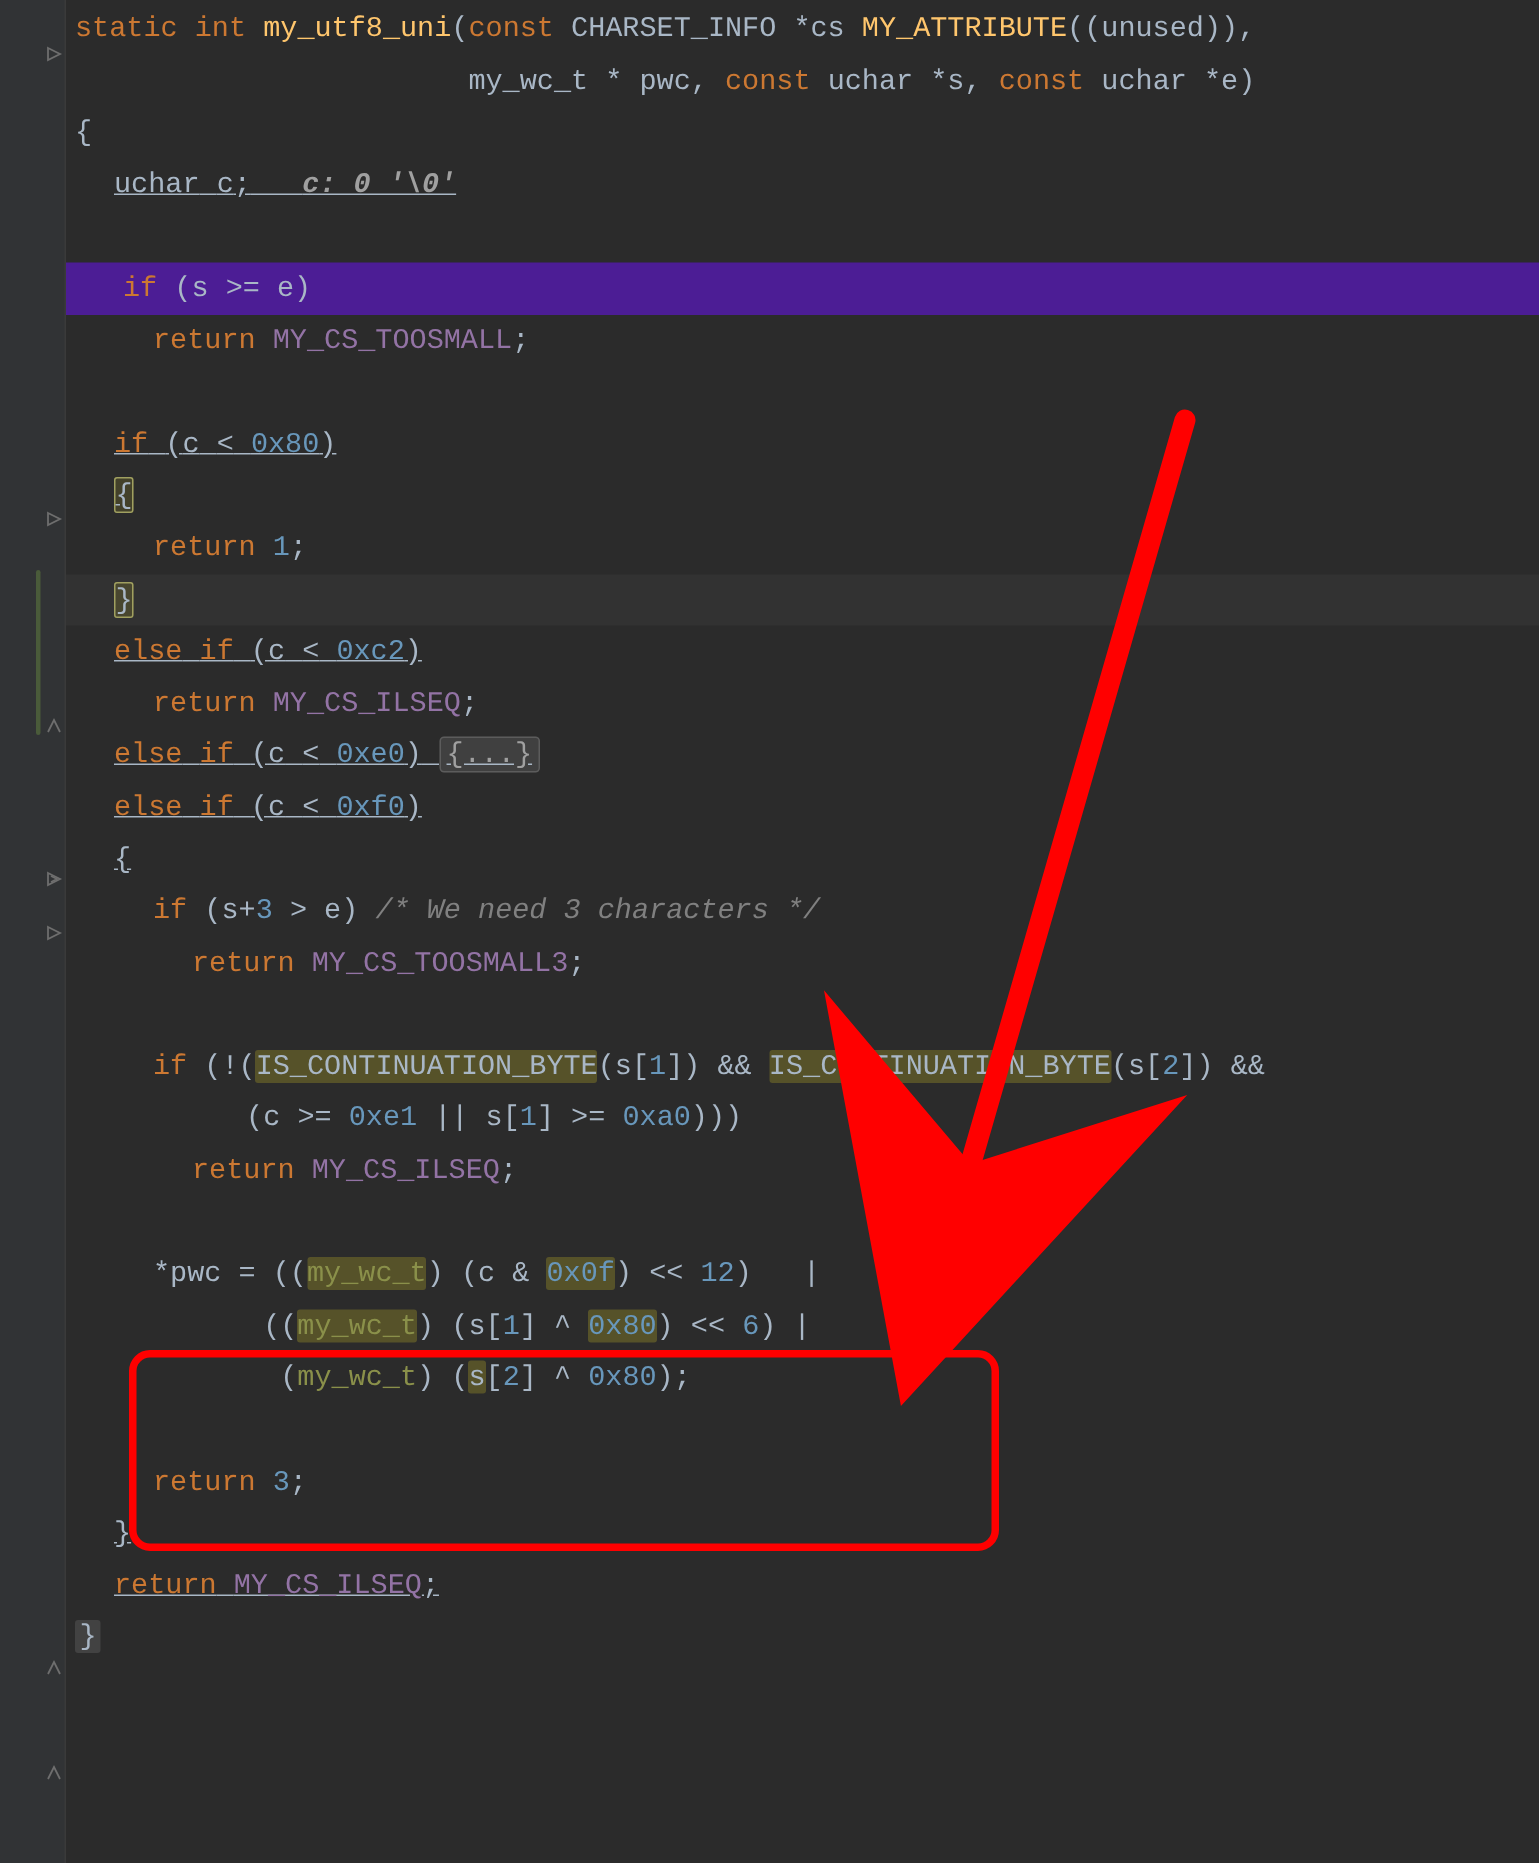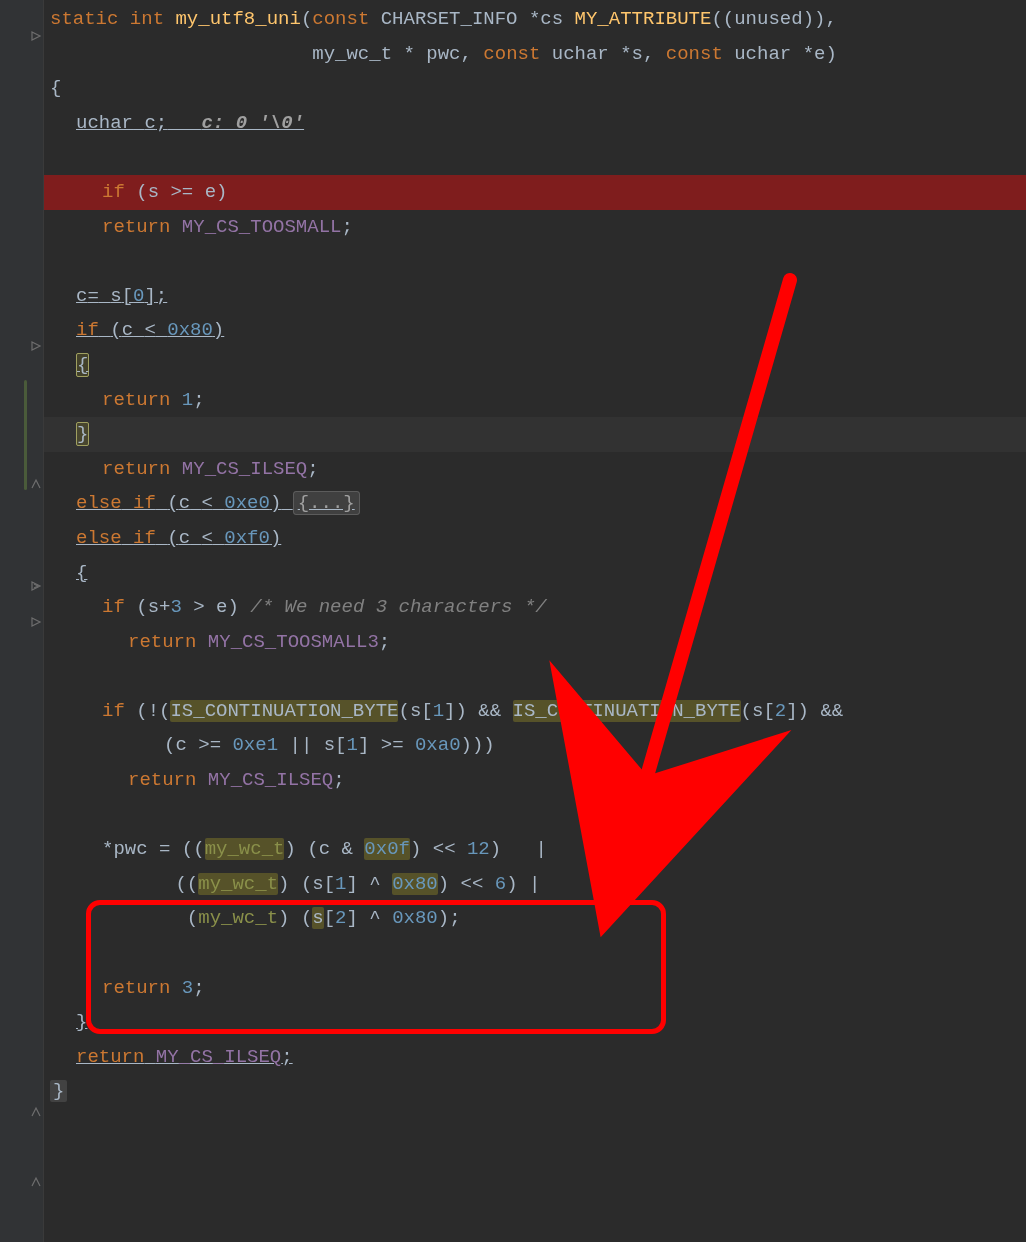--- a/index.html
+++ b/index.html
@@ -65,25 +65,25 @@
   }
   .folded {
     background: rgba(120,120,120,0.28);
     color: #a0a0a0;
     border: 1px solid rgba(160,160,160,0.3);
     border-radius: 3px;
     padding: 0 4px;
     font-style: normal;
   }
   .sel-line {
-    background: #7f1d1d;
+    background: #4c1d95;
     display: inline-block;
     width: calc(100% + 6px);
     margin-left: -6px;
-    padding-left: 58px;
+    padding-left: 38px;
   }
   .caret-line {
     background: #323232;
     display: inline-block;
     width: calc(100% + 6px);
     margin-left: -6px;
     padding-left: 32px;
   }
   .caret {
     border-right: 1.5px solid #bbbbbb;
@@ -181,31 +181,31 @@
     </span>
     <span class="line">&nbsp;</span>
 
     <span class="line"><span class="sel-line"><span class="kw">if</span> <span class="punct">(</span><span class="ident">s</span> <span class="op">&gt;=</span> <span class="ident">e</span><span class="punct">)</span></span></span>
     <span class="line indent2">
       <span class="kw">return</span> <span class="macro" style="font-style:normal">MY_CS_TOOSMALL</span><span class="punct">;</span>
     </span>
     <span class="line">&nbsp;</span>
 
     <span class="line indent1">
-      <span class="ident">c</span><span class="op">=</span> <span class="ident">s</span><span class="punct">[</span><span class="num">0</span><span class="punct">]</span><span class="punct">;</span>
-    </span>
-    <span class="line indent1">
       <span class="kw">if</span> <span class="punct">(</span><span class="ident">c</span> <span class="op">&lt;</span> <span class="num">0x80</span><span class="punct">)</span>
     </span>
     <span class="line indent1"><span class="brace-match">{</span></span>
     <span class="line indent2">
       <span class="kw">return</span> <span class="num">1</span><span class="punct">;</span>
     </span>
     <span class="line"><span class="caret-line"><span class="brace-match caret">}</span></span></span>
 
+    <span class="line indent1">
+      <span class="kw">else</span> <span class="kw">if</span> <span class="punct">(</span><span class="ident">c</span> <span class="op">&lt;</span> <span class="num">0xc2</span><span class="punct">)</span>
+    </span>
     <span class="line indent2">
       <span class="kw">return</span> <span class="macro" style="font-style:normal">MY_CS_ILSEQ</span><span class="punct">;</span>
     </span>
     <span class="line indent1">
       <span class="kw">else</span> <span class="kw">if</span> <span class="punct">(</span><span class="ident">c</span> <span class="op">&lt;</span> <span class="num">0xe0</span><span class="punct">)</span> <span class="folded">{...}</span>
     </span>
     <span class="line indent1">
       <span class="kw">else</span> <span class="kw">if</span> <span class="punct">(</span><span class="ident">c</span> <span class="op">&lt;</span> <span class="num">0xf0</span><span class="punct">)</span>
     </span>
     <span class="line indent1"><span class="punct">{</span></span>

